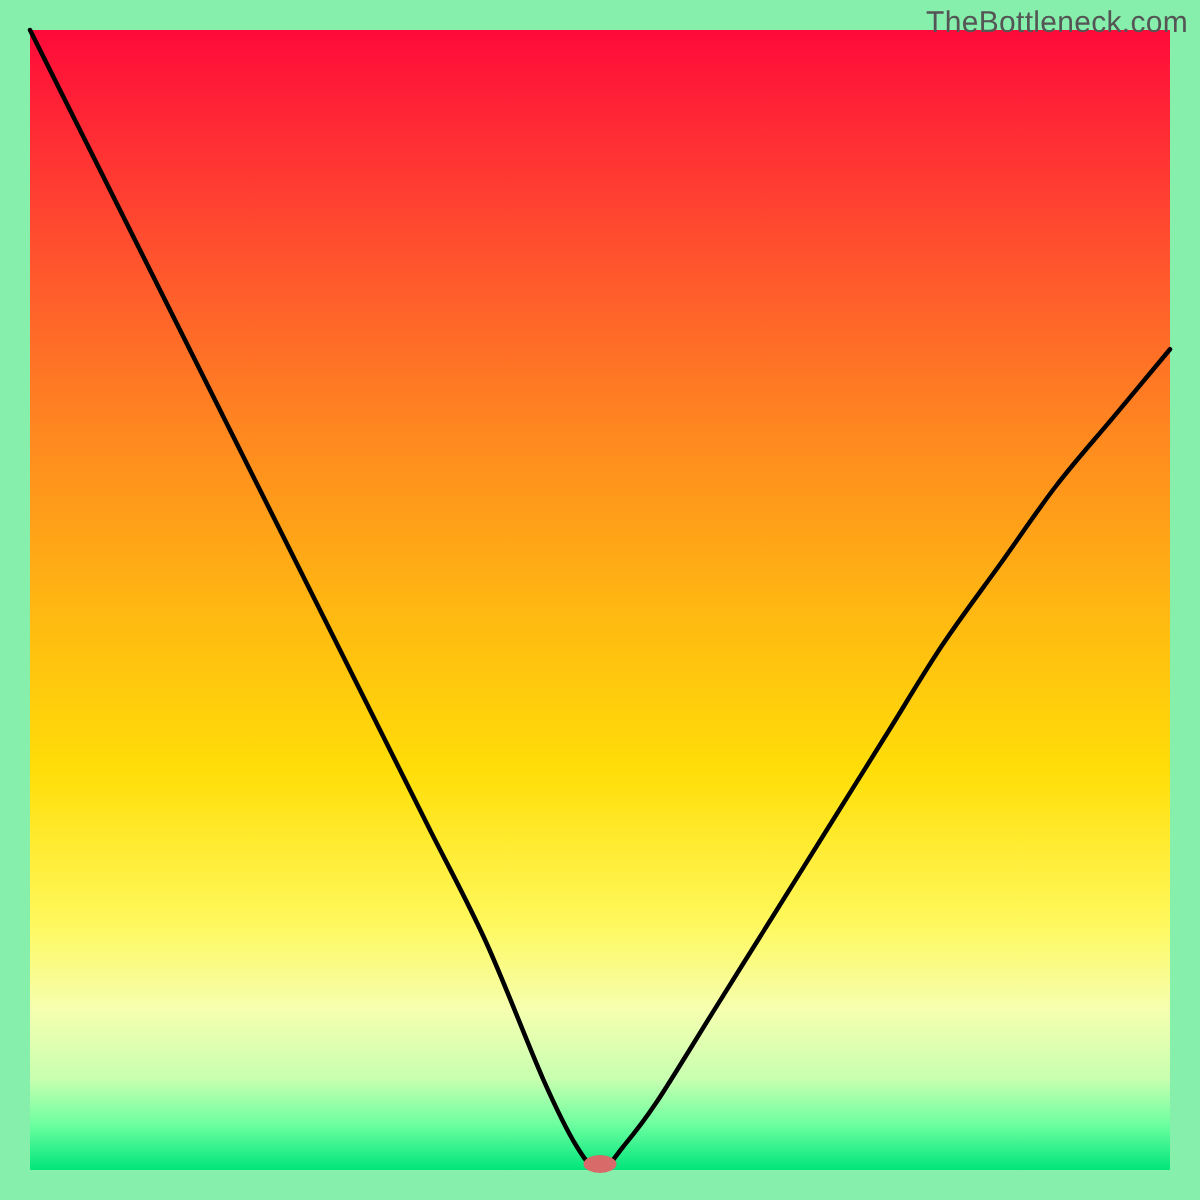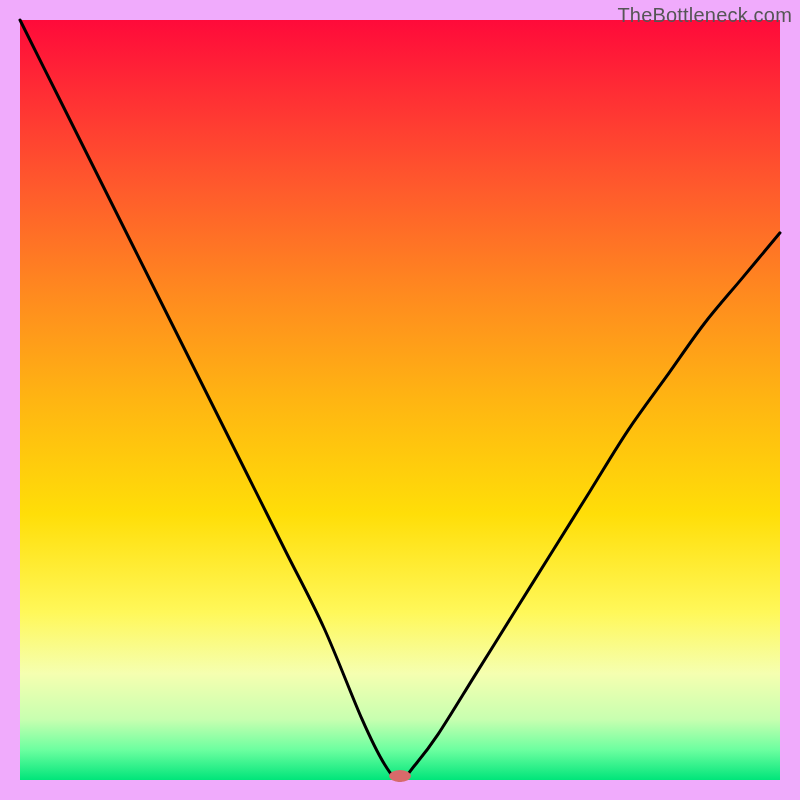--- a/index.html
+++ b/index.html
@@ -8,21 +8,21 @@
     width: 800px;
     height: 800px;
     overflow: hidden;
     background: #000;
     font-family: Arial, Helvetica, sans-serif;
   }
   .frame {
     position: relative;
     width: 800px;
     height: 800px;
-    background: #f0abfc;
+    background: #86efac;
   }
   .plot-area {
     position: absolute;
     left: 20px;
     top: 20px;
     width: 760px;
     height: 760px;
     
     background: linear-gradient(
       to bottom,

